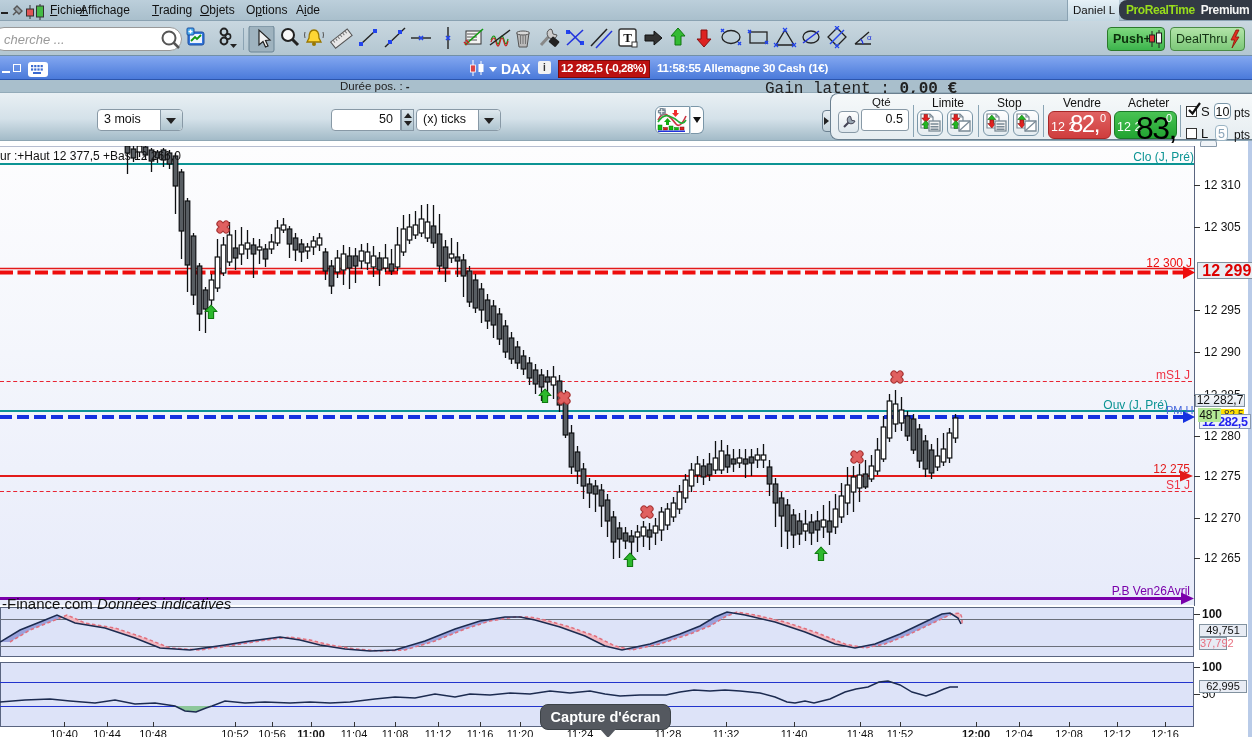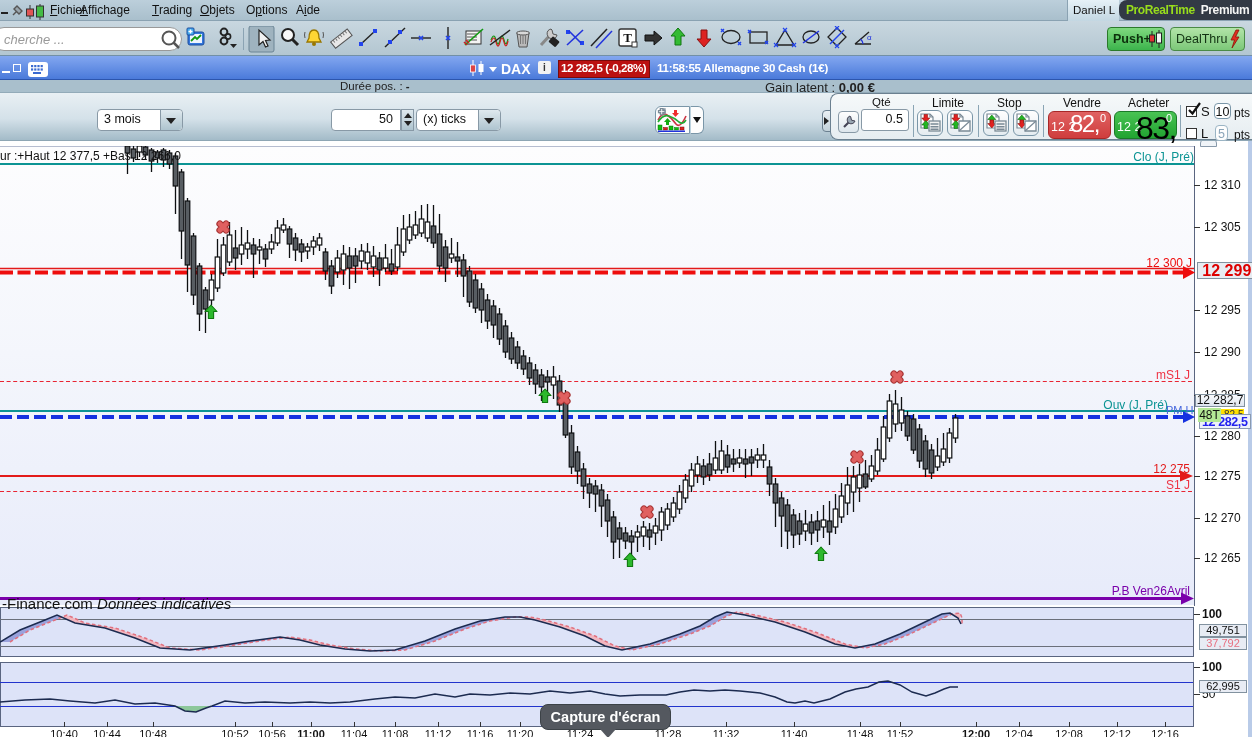--- a/index.html
+++ b/index.html
@@ -407,21 +407,21 @@
 <div class="abs" style="left:1202px;top:687px;color:#111;font-size:12px;white-space:nowrap;">50</div>
 <div class="abs" style="left:1197px;top:262px;width:73px;height:17px;background:#e8ecf2;border:1px solid #82929f;color:#dd0000;font-size:16px;font-weight:bold;text-align:center;line-height:15px;">12 299,8</div>
 <div class="abs" style="left:1195px;top:394px;width:50px;height:13px;background:linear-gradient(#fafbfd,#dde4ee);border:1px solid #82929f;color:#111;font-size:12px;text-align:center;line-height:11px;">12 282,7</div>
 <div class="abs" style="left:1221px;top:408.5px;width:23px;height:6px;background:#ffe000;overflow:hidden;">
       <span style="font-size:10px;color:#333;position:absolute;left:3px;top:0;">82,5</span>
     </div>
 <div class="abs" style="left:1199px;top:414px;width:52px;height:15px;background:#edf1fa;border:1px solid #8a9ab0;"></div>
 <div class="abs" style="left:1202px;top:414.5px;font-size:12.5px;letter-spacing:-0.4px;font-weight:bold;color:#2222ee;white-space:nowrap;">12 282,5</div>
 <div class="abs" style="left:1198px;top:408px;width:23px;height:14px;background:#b4e996;font-size:12px;text-align:center;line-height:14px;color:#111;">48T</div>
 <div class="abs" style="left:1199px;top:624px;width:48px;height:13px;background:#e8ecf4;border:1px solid #82929f;color:#111;font-size:11px;text-align:center;line-height:11px;">49,751</div>
-<div class="abs" style="left:1199px;top:637px;width:48px;height:13px;background:#e8ecf4;border:1px solid #82929f;color:#e87080;font-size:11px;text-align:center;line-height:11px;">37,792</div>
+<div class="abs" style="left:1199px;top:637px;width:28px;height:13px;background:#e8ecf4;border:1px solid #82929f;color:#e87080;font-size:11px;text-align:center;line-height:11px;">37,792</div>
 <div class="abs" style="left:1199px;top:680px;width:48px;height:13px;background:#e8ecf4;border:1px solid #82929f;color:#111;font-size:11px;text-align:center;line-height:11px;">62,995</div>
 <div class="abs" style="left:64px;top:722px;width:1px;height:5px;background:#333;"></div>
 <div class="abs" style="left:48px;top:728px;width:32px;text-align:center;font-size:11px;color:#111;">10:40</div>
 <div class="abs" style="left:107px;top:722px;width:1px;height:5px;background:#333;"></div>
 <div class="abs" style="left:91px;top:728px;width:32px;text-align:center;font-size:11px;color:#111;">10:44</div>
 <div class="abs" style="left:153px;top:722px;width:1px;height:5px;background:#333;"></div>
 <div class="abs" style="left:137px;top:728px;width:32px;text-align:center;font-size:11px;color:#111;">10:48</div>
 <div class="abs" style="left:235px;top:722px;width:1px;height:5px;background:#333;"></div>
 <div class="abs" style="left:219px;top:728px;width:32px;text-align:center;font-size:11px;color:#111;">10:52</div>
 <div class="abs" style="left:272px;top:722px;width:1px;height:5px;background:#333;"></div>
@@ -686,21 +686,21 @@
       <path d="M21 7 h8 l-4 5 Z" fill="#fff"></path>
     </svg>
 <div class="abs" style="left:501px;top:61px;font-size:14px;font-weight:bold;color:#fff;">DAX</div>
 <div class="abs" style="left:538px;top:61px;width:13px;height:13px;background:#f2f2f2;border-radius:2px;font-size:10px;font-weight:bold;color:#333;text-align:center;line-height:13px;">i</div>
 <div class="abs" style="left:558px;top:59.5px;width:92px;height:18px;background:#bb1111;border:1px solid #7a0a0a;"></div>
 <div class="abs" style="left:561px;top:62px;font-size:11.5px;font-weight:bold;letter-spacing:-0.4px;color:#fff;">12 282,5 (-0,28%)</div>
 <div class="abs" style="left:657px;top:62px;font-size:11.5px;font-weight:bold;letter-spacing:-0.2px;color:#fff;">11:58:55 Allemagne 30 Cash (1€)</div>
 
 <div class="abs" style="left:0;top:80px;width:1252px;height:13px;background:#a9bfcc;border-bottom:1px solid #93abb9;"></div>
 <div class="abs" style="left:340px;top:80px;font-size:11.5px;color:#222;">Durée pos. : <b>-</b></div>
-<div class="abs" style="left:765px;top:80px;font-size:13px;color:#222;">Gain latent : <b>0,00 €</b></div>
+<div class="abs" style="left:765px;top:80px;font-size:16px;color:#222;font-family:Liberation Mono, monospace;">Gain latent : <b>0,00 €</b></div>
 
 <div class="abs" style="left:0;top:93px;width:1252px;height:48px;background:linear-gradient(#e9f0f4 0%,#d4e1e9 55%,#a3bbc8 100%);border-bottom:1px solid #8ea6b4;"></div>
 
 <div class="abs" style="left:97px;top:109px;width:86px;height:22px;background:#fff;border:1px solid #8899a6;border-radius:4px;"></div>
 <div class="abs" style="left:104px;top:112px;font-size:12.5px;color:#111;">3 mois</div>
 <div class="abs" style="left:160px;top:110px;width:22px;height:20px;background:linear-gradient(#dfe9ee,#aec4cf);border-left:1px solid #8899a6;border-radius:0 4px 4px 0;"></div>
 <div class="abs" style="left:166px;top:118px;width:0;height:0;border-left:5px solid transparent;border-right:5px solid transparent;border-top:6px solid #222;"></div>
 
 <div class="abs" style="left:331px;top:109px;width:70px;height:22px;background:#fff;border:1px solid #8899a6;border-radius:4px 0 0 4px;"></div>
 <div class="abs" style="left:331px;top:112px;width:62px;font-size:12.5px;color:#111;text-align:right;">50</div>

